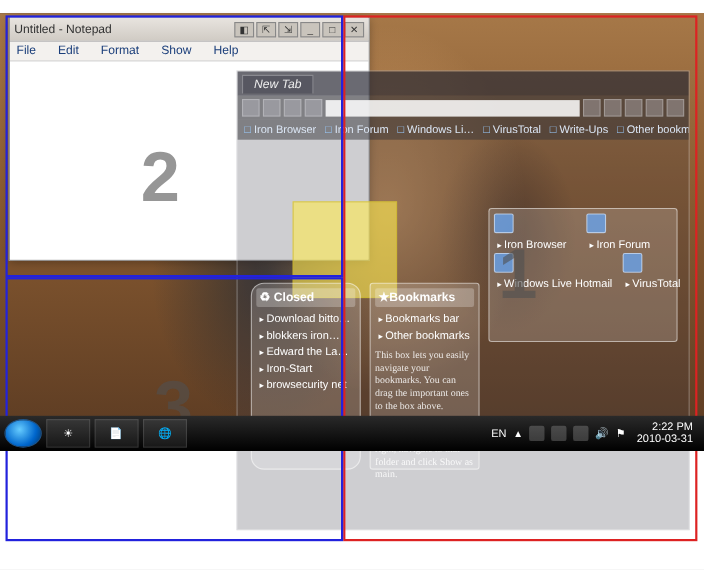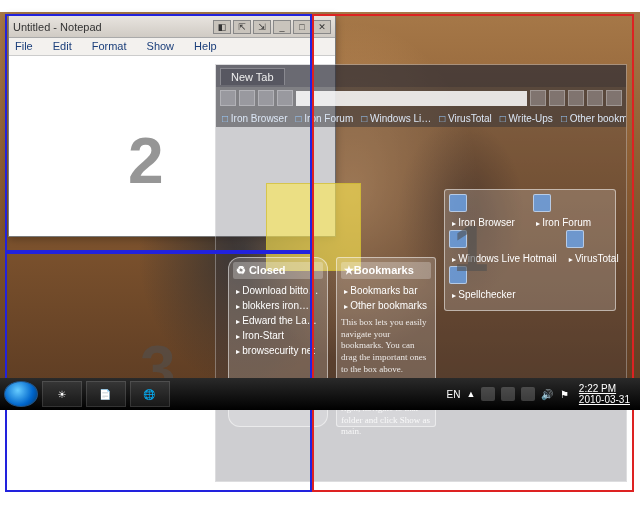--- a/index.html
+++ b/index.html
@@ -36,21 +36,21 @@
 .np-titlebar .spacer { flex: 1; }
 .np-btn { width: 18px; height: 14px; margin-left: 2px; background: #c9c4bc; border: 1px solid #888; font-size: 9px; line-height: 12px; text-align: center; }
 .np-menubar { height: 18px; display: flex; gap: 20px; padding: 2px 6px; font-size: 11px; color: #1a3e7a; background: #f3f1ee; border-bottom: 1px solid #ccc; }
 .np-body { position: absolute; top: 40px; bottom: 0; left: 0; right: 0; background: #fff; }
 
 
 .browser {
   position: absolute; left: 215px; top: 52px; width: 412px; height: 418px;
   background: rgba(60,60,70,0.25); border: 1px solid rgba(255,255,255,0.3);
 }
-.br-tabbar { height: 22px; display: flex; align-items: center; background: rgba(40,40,50,0.6); color: #eee; font-size: 11px; padding: 0 4px; }
+.br-tabbar { height: 22px; display: flex; align-items: center; background: rgba(40,40,50,0.6); color: #eee; font-size: 11px; padding: 0 4px; font-style: italic; }
 .br-tab { background: rgba(80,80,90,0.7); padding: 2px 10px; border: 1px solid rgba(255,255,255,0.3); border-bottom: none; }
 .br-toolbar { height: 22px; background: rgba(50,50,55,0.5); display: flex; align-items: center; gap: 3px; padding: 0 4px; }
 .tb-btn { width: 16px; height: 16px; background: rgba(200,200,210,0.35); border: 1px solid rgba(255,255,255,0.25); }
 .addr { flex: 1; height: 15px; background: rgba(255,255,255,0.85); }
 .br-bookbar { height: 18px; background: rgba(50,50,55,0.5); display: flex; align-items: center; gap: 8px; padding: 0 6px; font-size: 10px; color: #dbe6f5; white-space: nowrap; overflow: hidden; }
 .bm-link::before { content:"□ "; color:#9cf; }
 .br-content { position: absolute; top: 62px; bottom: 0; left: 0; right: 0; }
 
 
 .panel {
@@ -70,21 +70,21 @@
 
 .taskbar {
   position: absolute; left: 0; right: 0; bottom: 0; height: 32px;
   background: linear-gradient(#2a2a2a,#000); display: flex; align-items: center; color: #fff;
   padding: 0 4px; font-size: 10px;
 }
 .start { width: 34px; height: 26px; border-radius: 50%; background: radial-gradient(circle at 40% 35%, #6cf, #06c 60%, #036); border: 1px solid #258; }
 .tb-item { width: 40px; height: 26px; margin-left: 4px; background: rgba(255,255,255,0.08); border: 1px solid rgba(255,255,255,0.12); display:flex; align-items:center; justify-content:center; }
 .tray { margin-left: auto; display: flex; align-items: center; gap: 6px; }
 .tray-ico { width: 14px; height: 14px; background: rgba(255,255,255,0.2); border-radius: 2px; }
-.clock { line-height: 1.1; padding: 0 6px 0 4px; text-decoration: underline; }
+.clock { text-align: right; line-height: 1.1; padding: 0 6px 0 4px; }
 </style>
 </head>
 <body>
 
 <div class="desktop">
   <div class="wallpaper-art"></div>
 
   <div class="notepad">
     <div class="np-titlebar">
       <span>Untitled - Notepad</span>
@@ -165,24 +165,20 @@
           <div style="flex:1">
             <div class="app-ico"></div>
             <li>Windows Live Hotmail</li>
           </div>
           <div style="flex:1">
             <div class="app-ico"></div>
             <li>VirusTotal</li>
           </div>
         </div>
         <div class="app-row">
-          <div style="flex:1">
-            <div class="app-ico"></div>
-            <li>Spellchecker</li>
-          </div>
           <div style="flex:1"></div>
         </div>
       </div>
     </div>
   </div>
 
   <div class="zone zone-red" style="left:312px; top:2px; width:322px; height:478px;"></div>
   <div class="zone zone-blue" style="left:5px; top:2px; width:307px; height:238px;"></div>
   <div class="zone zone-blue" style="left:5px; top:240px; width:307px; height:240px;"></div>
   <div class="zone-num" style="left:453px; top:200px;">1</div>

